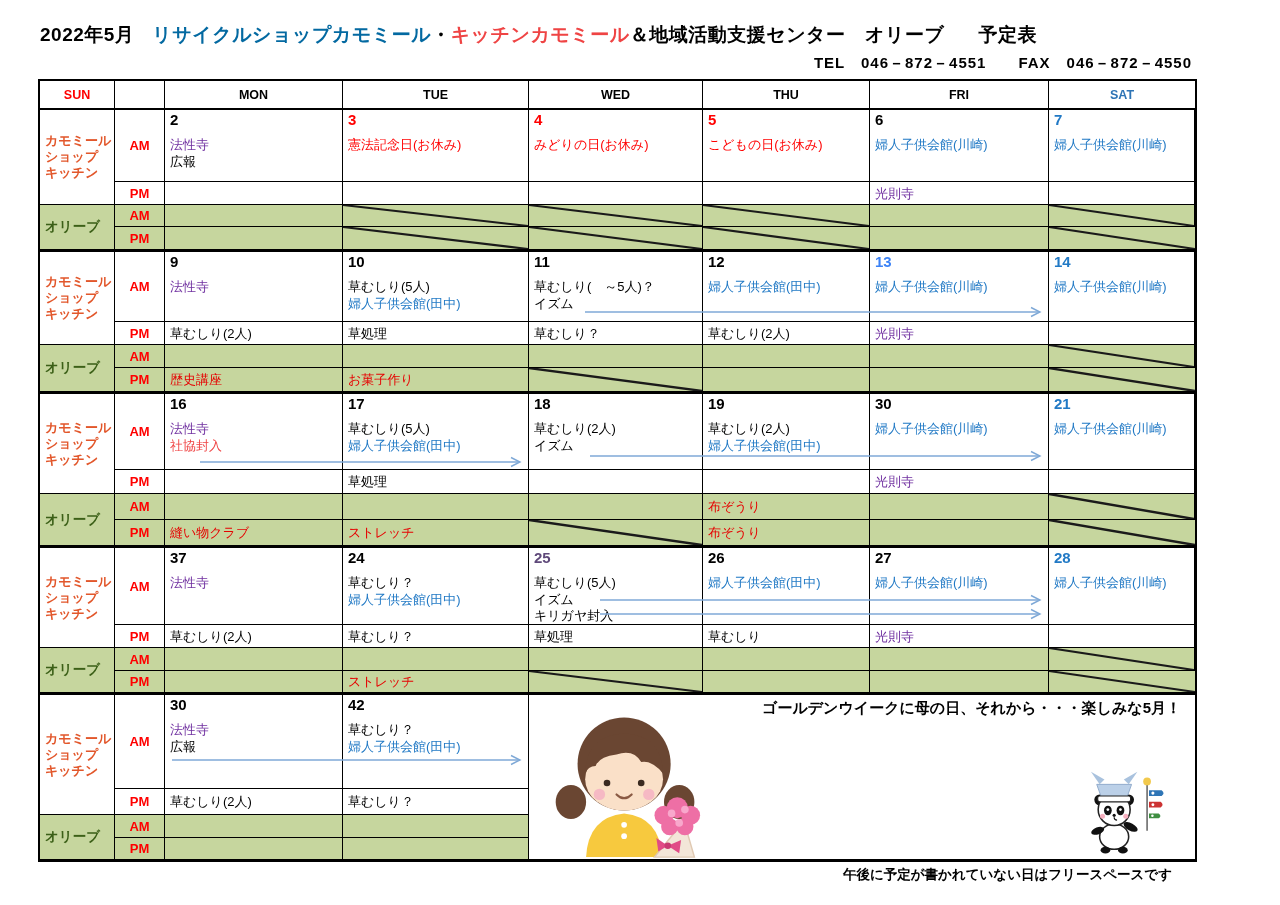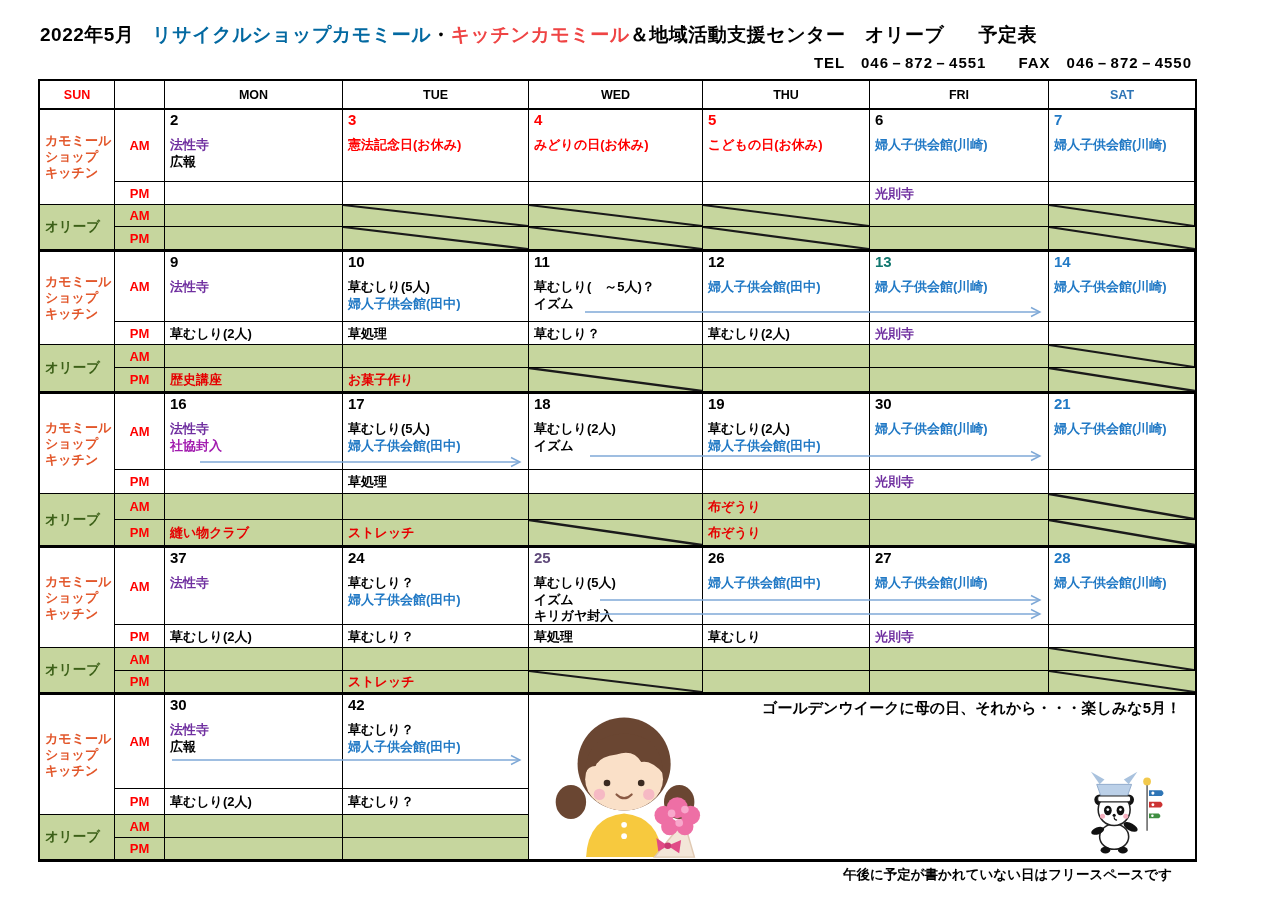--- a/index.html
+++ b/index.html
@@ -22,21 +22,21 @@
   .cell{border-right:1px solid #000;border-bottom:1px solid #000;box-sizing:border-box;position:relative;overflow:visible;}
   .cell:last-of-type{border-right:none;}
   .hcell{display:flex;align-items:center;justify-content:center;font-size:12.5px;font-weight:bold;border-bottom:none;}
   .header-row{border-bottom:2px solid #000;}
   .labelcell{display:flex;flex-direction:column;justify-content:center;padding-left:5px;font-weight:bold;font-size:13px;line-height:16px;}
   .olivebg{background:#C6D69E;}
   .ampm{display:flex;align-items:center;justify-content:center;font-size:13px;font-weight:bold;}
   .daycell{padding:0;}
   .dnum{font-size:15px;font-weight:bold;padding:1px 0 0 5px;height:18px;line-height:18px;}
   .evlines{margin-top:8px;}
-  .evline{font-size:13px;font-weight:bold;line-height:16.5px;padding-left:5px;white-space:nowrap;}
+  .evline{font-size:13px;font-weight:normal;line-height:16.5px;padding-left:5px;white-space:nowrap;}
   .pmcell{display:flex;align-items:center;}
   .pmcell .evline{line-height:15px;}
   .olivecell{display:flex;align-items:center;}
   .olivecell .evline{line-height:15px;}
   .slash{position:absolute;inset:0;width:100%;height:100%;pointer-events:none;}
   .infocell{background:#fff;}
   #seasonal-message{position:absolute;top:4px;right:14px;font-size:15px;font-weight:bold;white-space:nowrap;}
   #arrow-layer{position:absolute;left:0;top:0;width:1280px;height:905px;pointer-events:none;}
   .girl-wrap{position:absolute;left:16px;bottom:0px;width:200px;height:152px;}
   .panda-wrap{position:absolute;right:26px;bottom:2px;width:100px;height:92px;}
@@ -221,21 +221,21 @@
         <div class="evlines">
           <div class="evline" style="color: rgb(33, 121, 197);">婦人子供会館(田中)</div>
         </div>
       </div>
       <div class="cell pmcell" style="grid-area: 2 / 6;">
         <div class="evline" style="color: rgb(0, 0, 0);">草むしり(2人)</div>
       </div>
       <div class="cell olivecell olivebg" style="grid-area: 3 / 6;"></div>
       <div class="cell olivecell olivebg" style="grid-area: 4 / 6;"></div>
       <div class="cell daycell" style="grid-area: 1 / 7;">
-        <div class="dnum" style="color: #0f766e;">13</div>
+        <div class="dnum" style="color: #3b82f6;">13</div>
         <div class="evlines">
           <div class="evline" style="color: rgb(33, 121, 197);">婦人子供会館(川崎)</div>
         </div>
       </div>
       <div class="cell pmcell" style="grid-area: 2 / 7;">
         <div class="evline" style="color: rgb(112, 48, 160);">光則寺</div>
       </div>
       <div class="cell olivecell olivebg" style="grid-area: 3 / 7;"></div>
       <div class="cell olivecell olivebg" style="grid-area: 4 / 7;"></div>
       <div class="cell daycell" style="grid-area: 1 / 8;">
@@ -264,21 +264,21 @@
       </div>
       <div class="cell labelcell olivebg" style="grid-area: 3 / 1 / 5; color: rgb(60, 96, 24); font-size: 13.5px;">オリーブ</div>
       <div class="cell ampm" style="grid-area: 1 / 2; color: rgb(255, 0, 0);">AM</div>
       <div class="cell ampm" style="grid-area: 2 / 2; color: rgb(255, 0, 0);">PM</div>
       <div class="cell ampm olivebg" style="grid-area: 3 / 2; color: rgb(255, 0, 0);">AM</div>
       <div class="cell ampm olivebg" style="grid-area: 4 / 2; color: rgb(255, 0, 0);">PM</div>
       <div class="cell daycell" style="grid-area: 1 / 3;">
         <div class="dnum" style="color: rgb(0, 0, 0);">16</div>
         <div class="evlines">
           <div class="evline" style="color: rgb(112, 48, 160);">法性寺</div>
-          <div class="evline" style="color: #a21caf;">社協封入</div>
+          <div class="evline" style="color: #ef4444;">社協封入</div>
         </div>
       </div>
       <div class="cell pmcell" style="grid-area: 2 / 3;"></div>
       <div class="cell olivecell olivebg" style="grid-area: 3 / 3;"></div>
       <div class="cell olivecell olivebg" style="grid-area: 4 / 3;">
         <div class="evline" style="color: rgb(230, 0, 0);">縫い物クラブ</div>
       </div>
       <div class="cell daycell" style="grid-area: 1 / 4;">
         <div class="dnum" style="color: rgb(0, 0, 0);">17</div>
         <div class="evlines">

